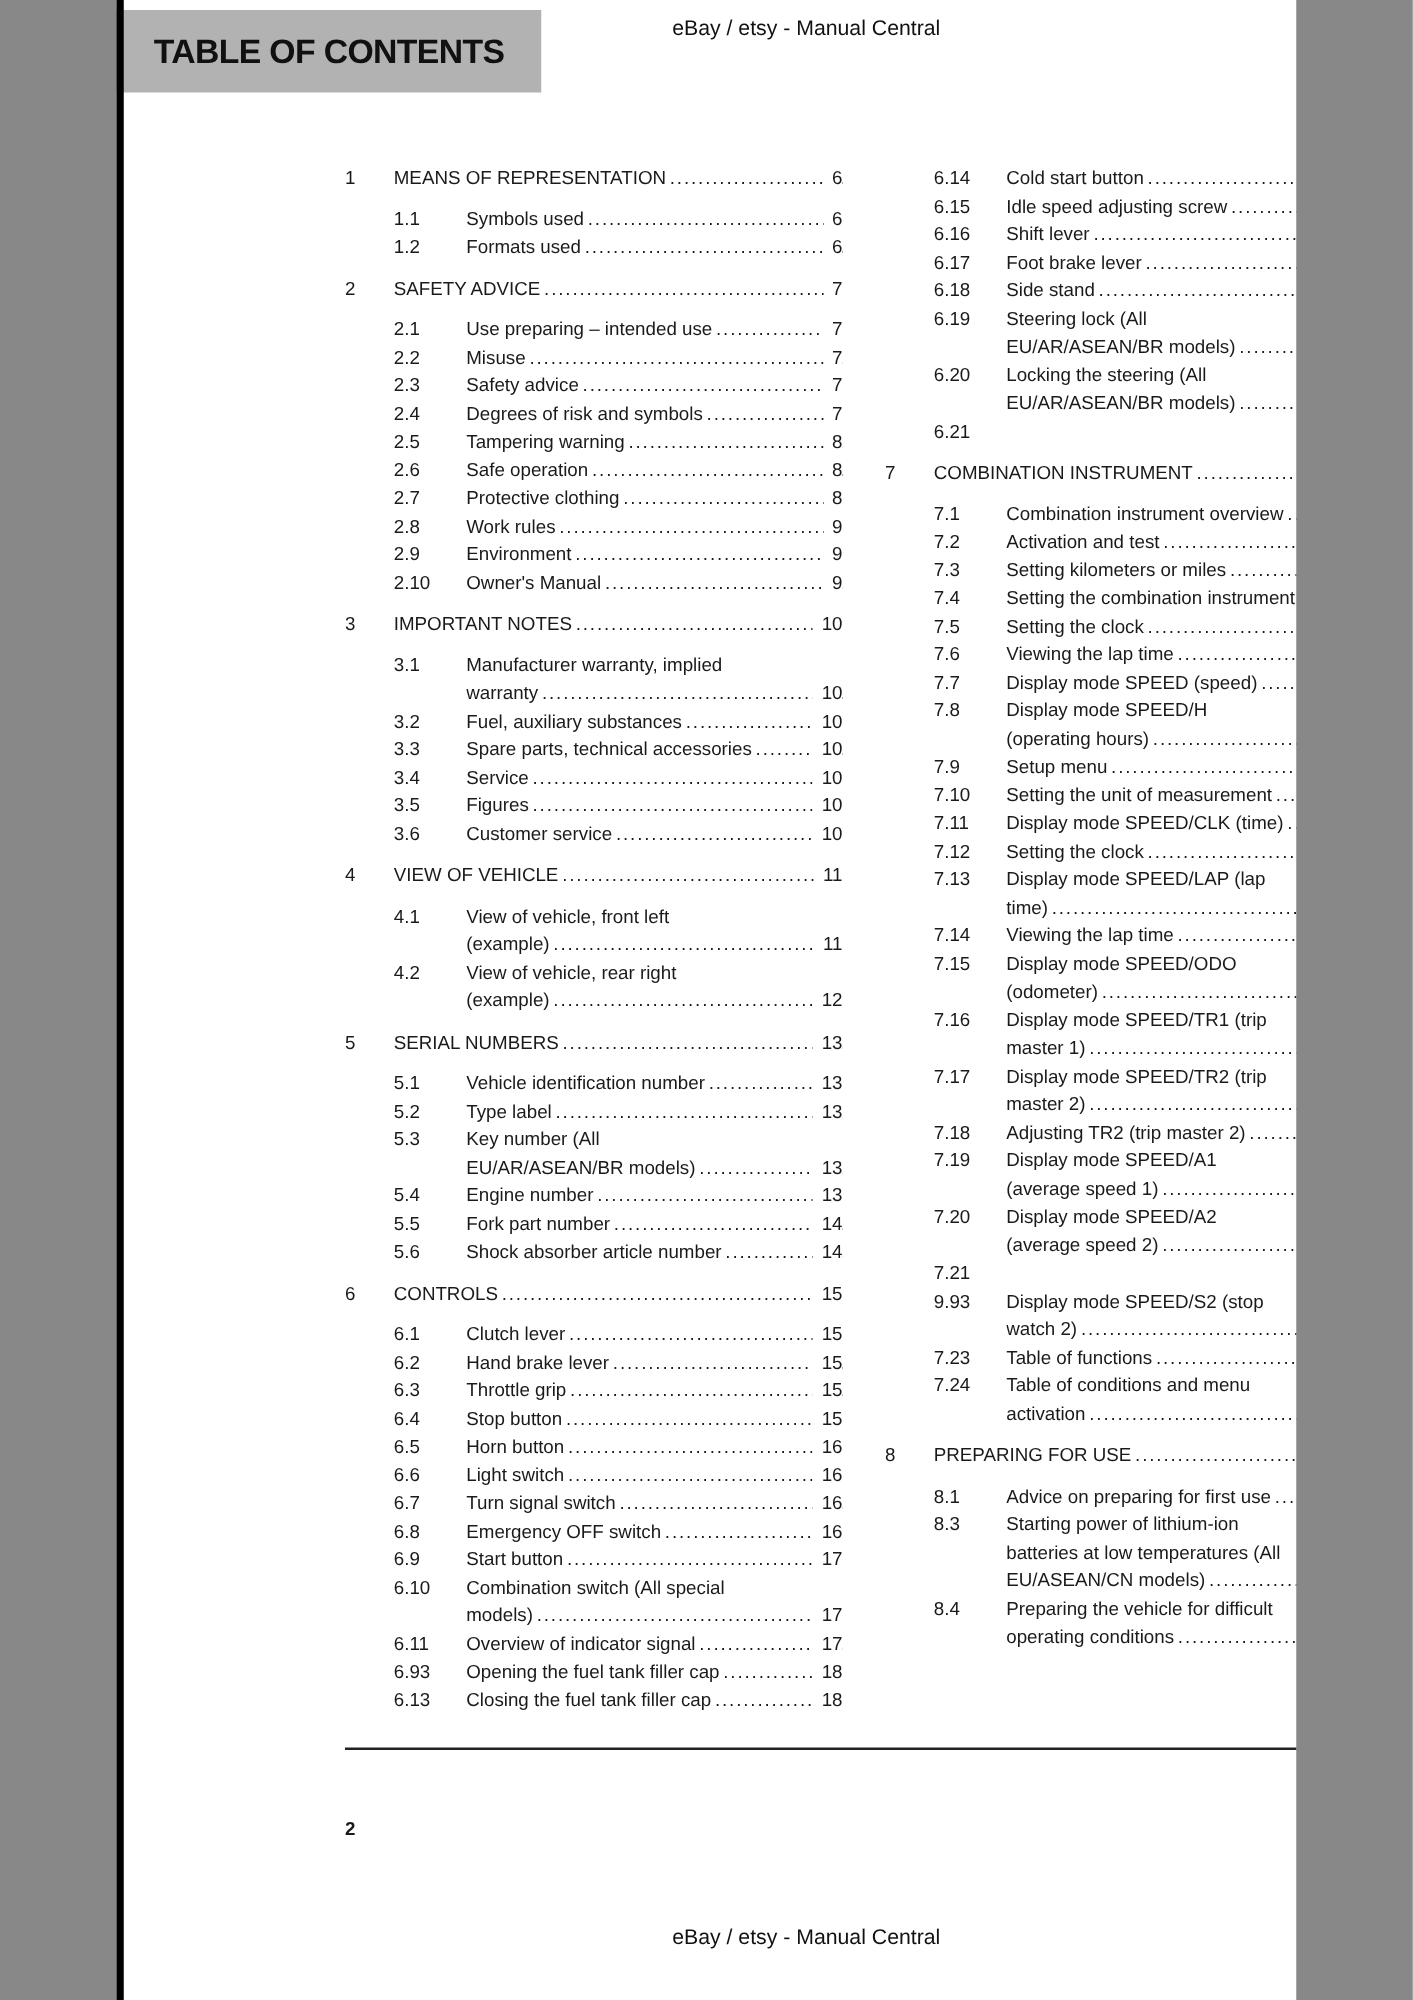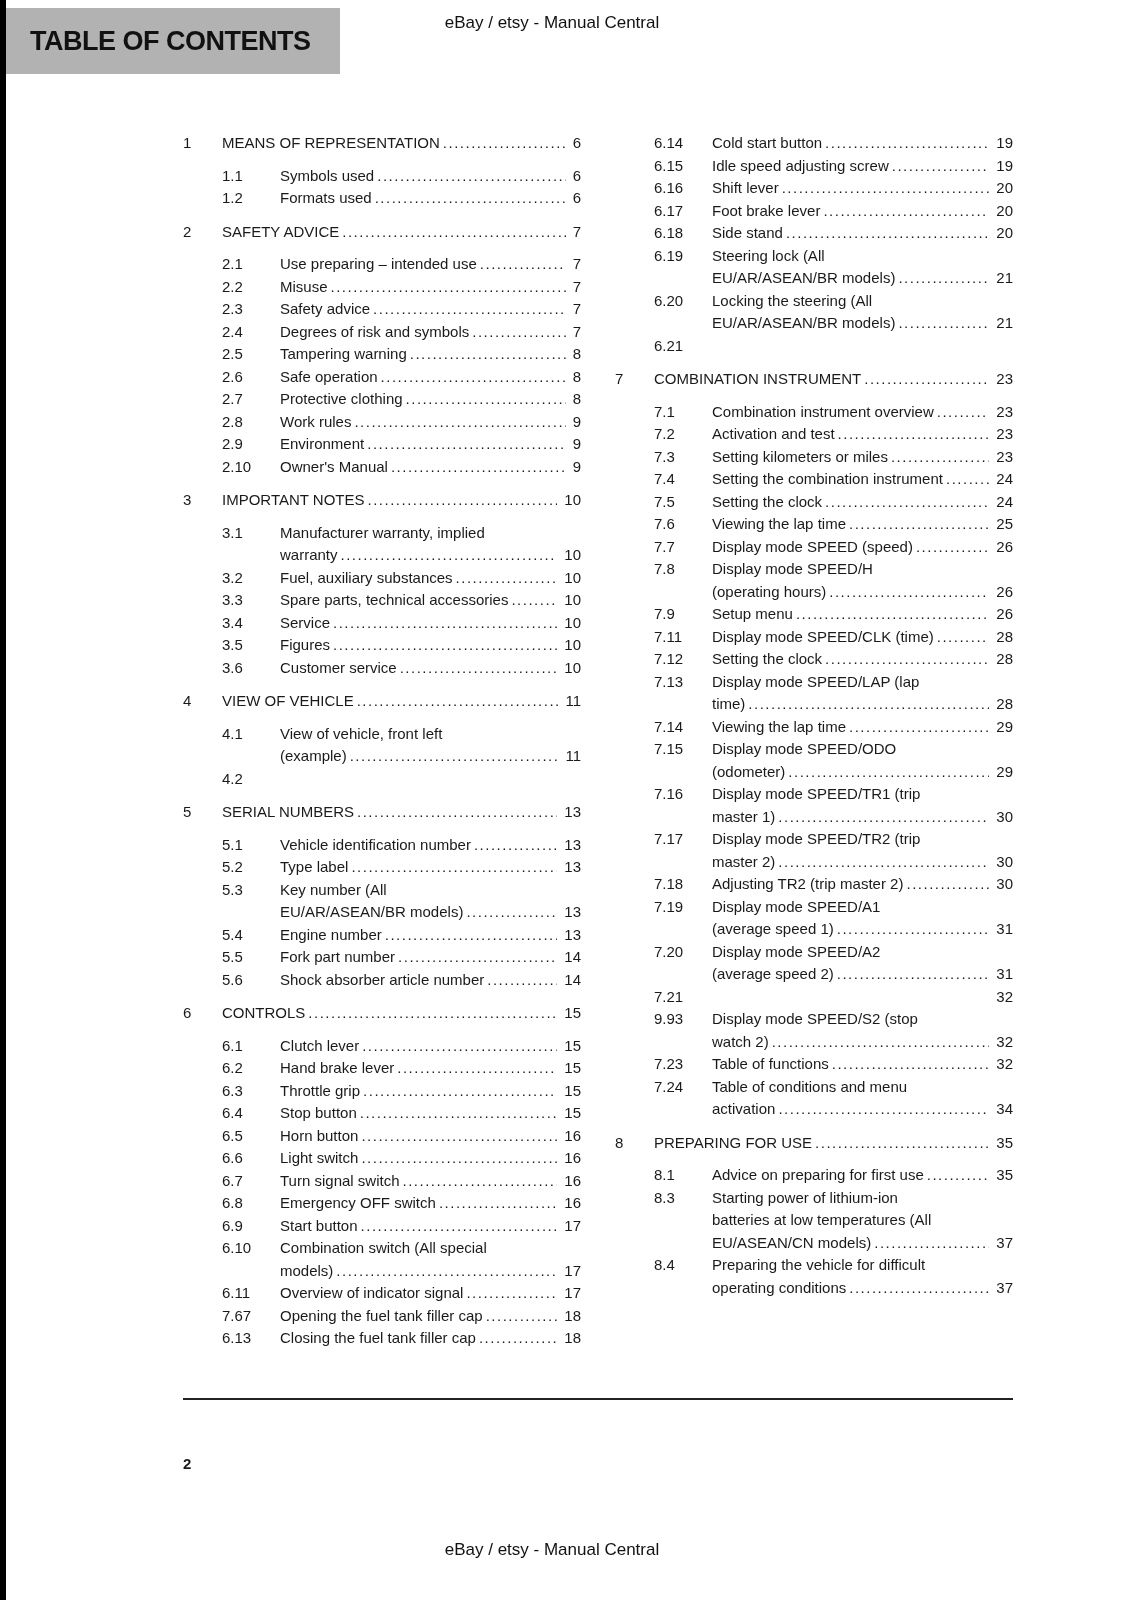--- a/index.html
+++ b/index.html
@@ -1,18 +1,18 @@
 <!DOCTYPE html>
 <html><head>
 <meta charset="utf-8">
 <style>
   html, body { margin: 0; padding: 0; background: #888; }
   .page {
     position: relative;
-    width: 1130px;
+    width: 944px;
     height: 1600px;
     background: #ffffff;
     font-family: "Liberation Sans", sans-serif;
     color: #1a1a1a;
     overflow: hidden;
     margin: 0 auto;
   }
   .left-strip {
     position: absolute; left: 0; top: 0;
     width: 6px; height: 100%;
@@ -206,20 +206,21 @@
         <div class="entry level1">
           <span class="num">4</span>
           <span class="body"><span class="t">VIEW OF VEHICLE</span><span class="pg">11</span></span>
         </div>
         <div class="entry level2">
           <span class="num">4.1</span>
           <span class="body"><span class="t">View of vehicle, front left (example)</span><span class="pg">11</span></span>
         </div>
         <div class="entry level2">
           <span class="num">4.2</span>
+          <span class="body"><span class="t">View of vehicle, rear right (example)</span><span class="pg">12</span></span>
         </div>
         <div class="entry level1">
           <span class="num">5</span>
           <span class="body"><span class="t">SERIAL NUMBERS</span><span class="pg">13</span></span>
         </div>
         <div class="entry level2">
           <span class="num">5.1</span>
           <span class="body"><span class="t">Vehicle identification number</span><span class="pg">13</span></span>
         </div>
         <div class="entry level2">
@@ -284,21 +285,21 @@
         </div>
         <div class="entry level2">
           <span class="num">6.10</span>
           <span class="body"><span class="t">Combination switch (All special models)</span><span class="pg">17</span></span>
         </div>
         <div class="entry level2">
           <span class="num">6.11</span>
           <span class="body"><span class="t">Overview of indicator signal</span><span class="pg">17</span></span>
         </div>
         <div class="entry level2">
-          <span class="num">7.67</span>
+          <span class="num">6.93</span>
           <span class="body"><span class="t">Opening the fuel tank filler cap</span><span class="pg">18</span></span>
         </div>
         <div class="entry level2">
           <span class="num">6.13</span>
           <span class="body"><span class="t">Closing the fuel tank filler cap</span><span class="pg">18</span></span>
         </div>
       </div>
     <div class="col">
         <div class="entry level2">
           <span class="num">6.14</span>
@@ -363,20 +364,24 @@
           <span class="num">7.7</span>
           <span class="body"><span class="t">Display mode SPEED (speed)</span><span class="pg">26</span></span>
         </div>
         <div class="entry level2">
           <span class="num">7.8</span>
           <span class="body"><span class="t">Display mode SPEED/H (operating hours)</span><span class="pg">26</span></span>
         </div>
         <div class="entry level2">
           <span class="num">7.9</span>
           <span class="body"><span class="t">Setup menu</span><span class="pg">26</span></span>
+        </div>
+        <div class="entry level2">
+          <span class="num">7.10</span>
+          <span class="body"><span class="t">Setting the unit of measurement</span><span class="pg">27</span></span>
         </div>
         <div class="entry level2">
           <span class="num">7.11</span>
           <span class="body"><span class="t">Display mode SPEED/CLK (time)</span><span class="pg">28</span></span>
         </div>
         <div class="entry level2">
           <span class="num">7.12</span>
           <span class="body"><span class="t">Setting the clock</span><span class="pg">28</span></span>
         </div>
         <div class="entry level2">

